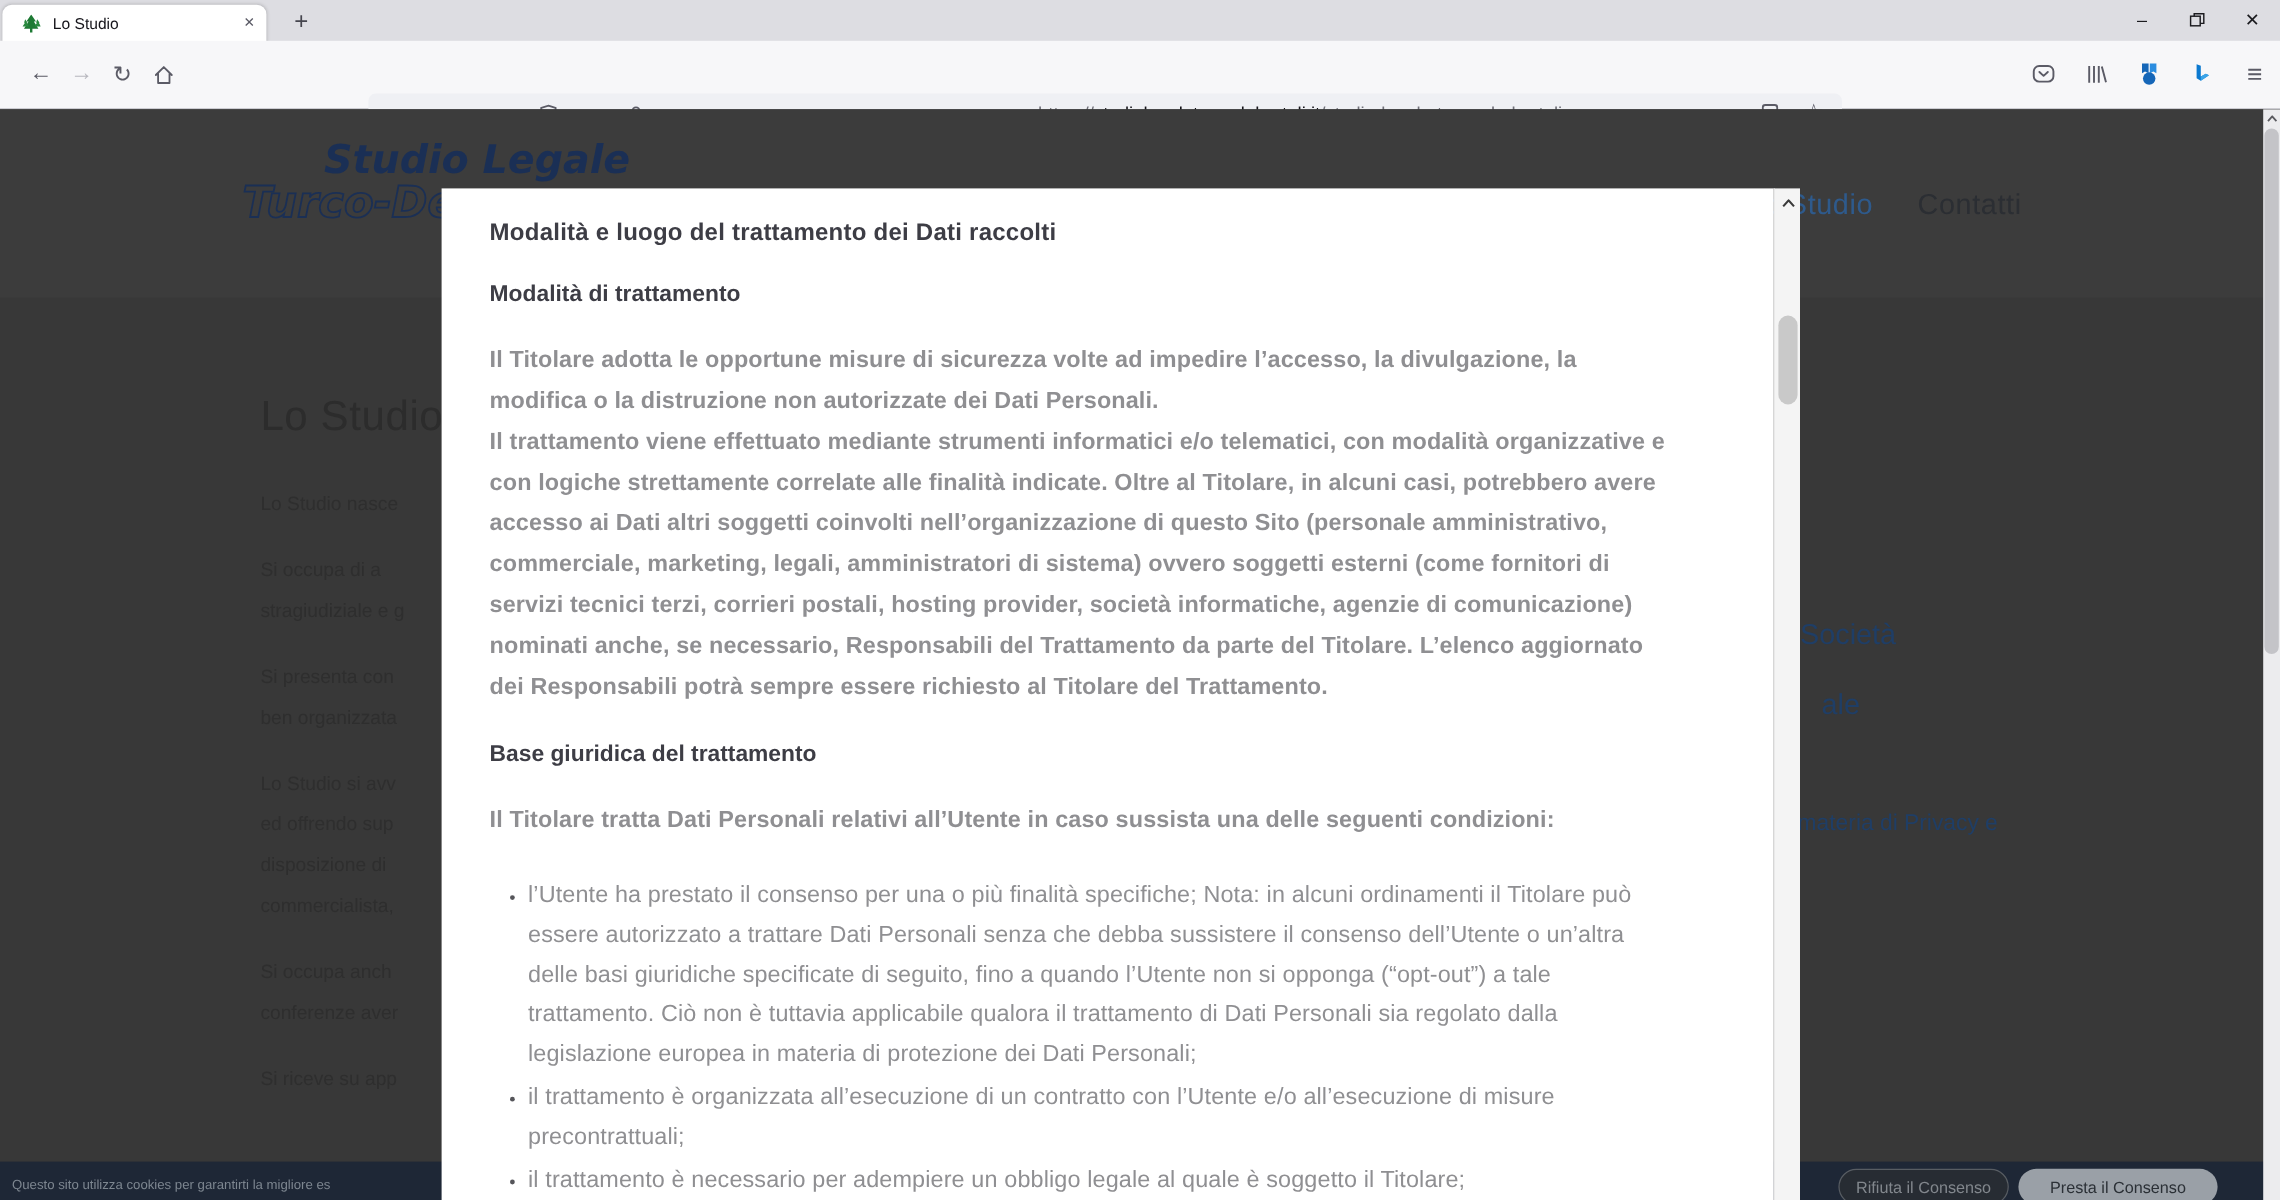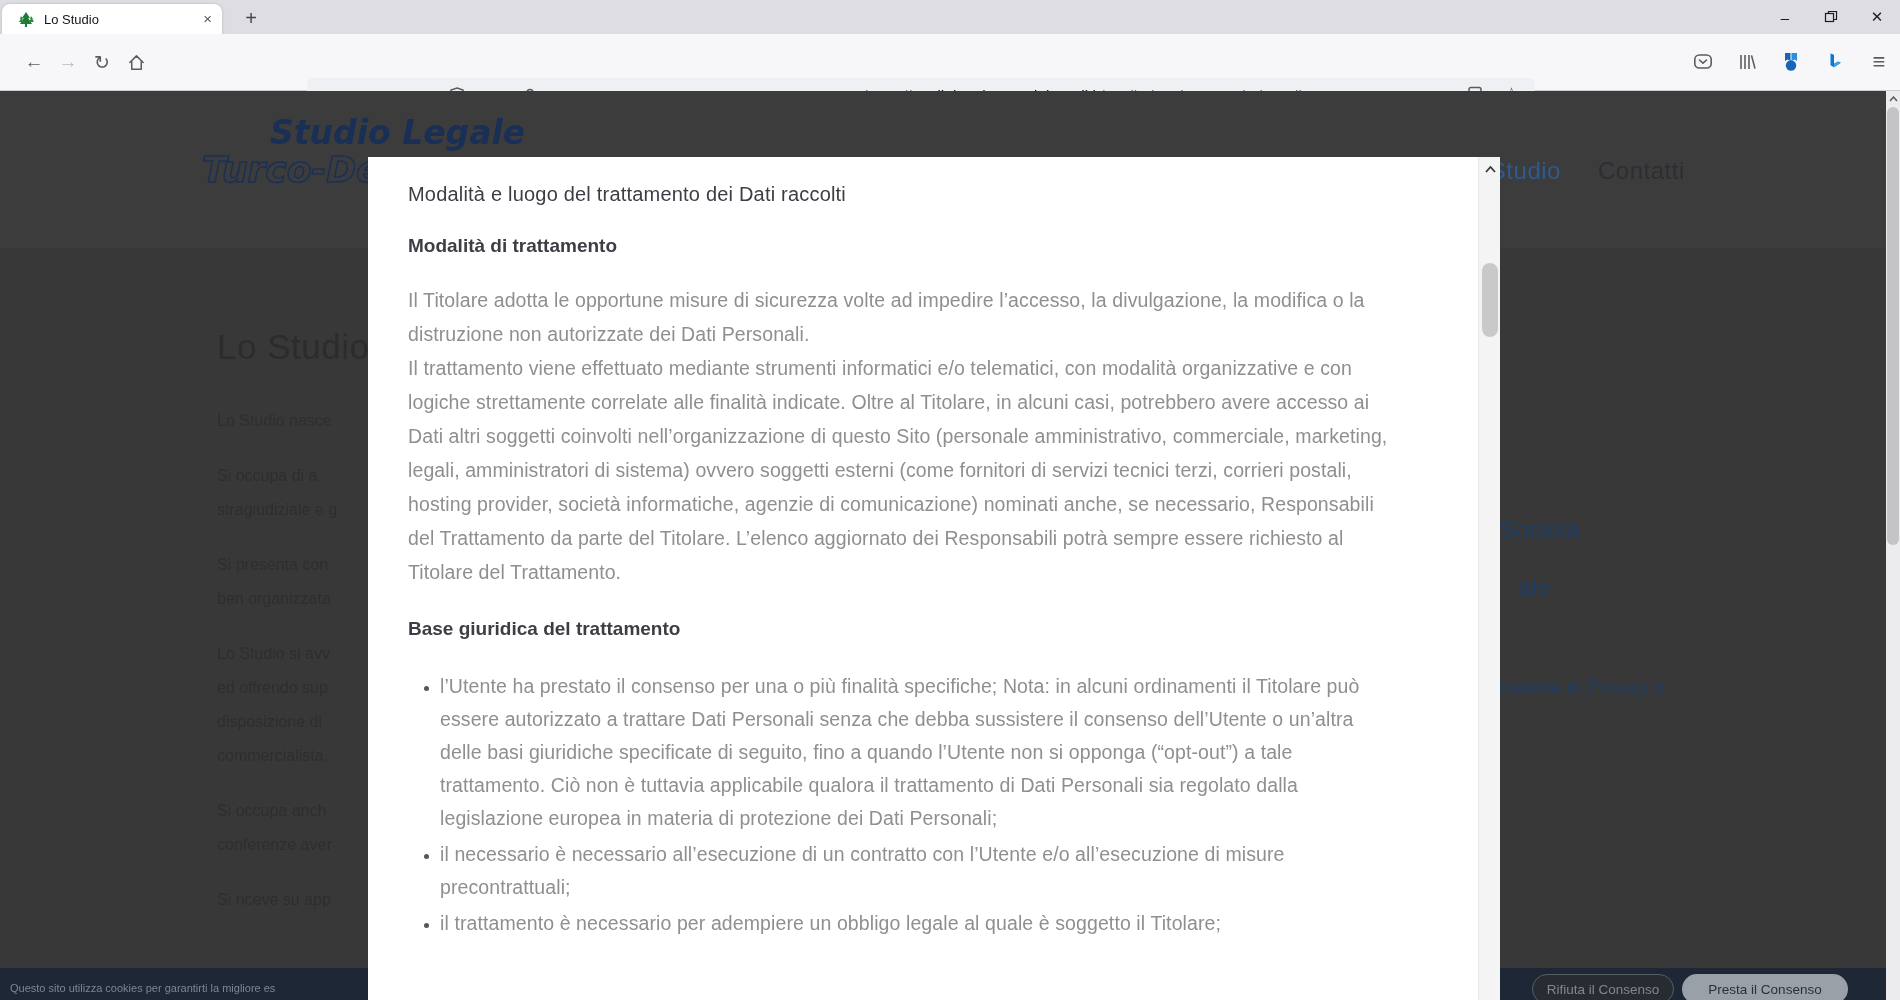--- a/index.html
+++ b/index.html
@@ -66,23 +66,23 @@
   .btn-accept{left:1682px;width:166px;background:#9aa0a7;color:#2b3036;}
 
   
   .page-scrollbar{position:absolute;left:1886px;top:0;width:14px;height:909px;background:#ececee;}
   .page-sb-thumb{position:absolute;left:1px;top:16px;width:12px;height:438px;background:#c4c4c8;border-radius:6px;}
   .sb-arrow{position:absolute;left:1px;top:2px;width:12px;height:12px;display:flex;align-items:center;justify-content:center;}
 
   
   .modal{position:absolute;left:368px;top:66px;width:1110px;height:843px;background:#ffffff;}
   .modal-inner{position:absolute;left:40px;top:0;width:990px;}
-  .m-h3{margin:26px 0 0;font-size:20px;font-weight:normal;color:#3d3d45;letter-spacing:.2px;}
+  .m-h3{margin:26px 0 0;font-size:20px;font-weight:bold;color:#3d3d45;letter-spacing:.2px;}
   .m-h4{margin:29px 0 0;font-size:19px;font-weight:bold;color:#3d3d45;}
-  .m-p{margin:26px 0 0;font-size:19.5px;line-height:34px;color:#8f8f92;white-space:pre-line;letter-spacing:.1px;}
+  .m-p{margin:26px 0 0;font-size:19.5px;line-height:34px;color:#8f8f92;white-space:pre-line;letter-spacing:.1px;font-weight:bold;}
   .m-ul{margin:30px 0 0;padding-left:32px;}
   .m-ul li{font-size:19.5px;line-height:33px;color:#8f8f92;margin:0 0 3px;letter-spacing:.1px;}
   .m-ul li::marker{color:#55555a;font-size:15px;}
   .modal-scrollbar{position:absolute;left:1110px;top:0;width:22px;height:843px;background:#f4f4f4;
                    border-left:1px solid #e6e6e6;box-sizing:border-box;}
   .msb-arrow{position:absolute;left:3px;top:4px;width:16px;height:16px;display:flex;align-items:center;justify-content:center;}
   .msb-thumb{position:absolute;left:3px;top:106px;width:16px;height:74px;background:#c9c9c9;border-radius:8px;}
 
   svg{display:block;}
 </style>
@@ -223,23 +223,24 @@
       <div class="page-sb-thumb"></div>
     </div>
 
     <div class="modal">
       <div class="modal-inner" id="modal-inner">
           <div class="m-h3">Modalità e luogo del trattamento dei Dati raccolti</div>
           <div class="m-h4">Modalità di trattamento</div>
           <div class="m-p">Il Titolare adotta le opportune misure di sicurezza volte ad impedire l’accesso, la divulgazione, la modifica o la distruzione non autorizzate dei Dati Personali.
 Il trattamento viene effettuato mediante strumenti informatici e/o telematici, con modalità organizzative e con logiche strettamente correlate alle finalità indicate. Oltre al Titolare, in alcuni casi, potrebbero avere accesso ai Dati altri soggetti coinvolti nell’organizzazione di questo Sito (personale amministrativo, commerciale, marketing, legali, amministratori di sistema) ovvero soggetti esterni (come fornitori di servizi tecnici terzi, corrieri postali, hosting provider, società informatiche, agenzie di comunicazione) nominati anche, se necessario, Responsabili del Trattamento da parte del Titolare. L’elenco aggiornato dei Responsabili potrà sempre essere richiesto al Titolare del Trattamento.</div>
           <div class="m-h4">Base giuridica del trattamento</div>
+          <div class="m-p">Il Titolare tratta Dati Personali relativi all’Utente in caso sussista una delle seguenti condizioni:</div>
           <ul class="m-ul">
             <li>l’Utente ha prestato il consenso per una o più finalità specifiche; Nota: in alcuni ordinamenti il Titolare può essere autorizzato a trattare Dati Personali senza che debba sussistere il consenso dell’Utente o un’altra delle basi giuridiche specificate di seguito, fino a quando l’Utente non si opponga (“opt-out”) a tale trattamento. Ciò non è tuttavia applicabile qualora il trattamento di Dati Personali sia regolato dalla legislazione europea in materia di protezione dei Dati Personali;</li>
-            <li>il necessario è necessario all’esecuzione di un contratto con l’Utente e/o all’esecuzione di misure precontrattuali;</li>
+            <li>il trattamento è organizzata all’esecuzione di un contratto con l’Utente e/o all’esecuzione di misure precontrattuali;</li>
             <li>il trattamento è necessario per adempiere un obbligo legale al quale è soggetto il Titolare;</li>
           </ul>
         </div>
       <div class="modal-scrollbar">
         <div class="msb-arrow">
           <svg width="11" height="7" viewBox="0 0 11 7">
               <polyline points="1,6 5.5,1 10,6" fill="none" stroke="#3a3a3a" stroke-width="1.8"></polyline>
             </svg>
         </div>
         <div class="msb-thumb"></div>

